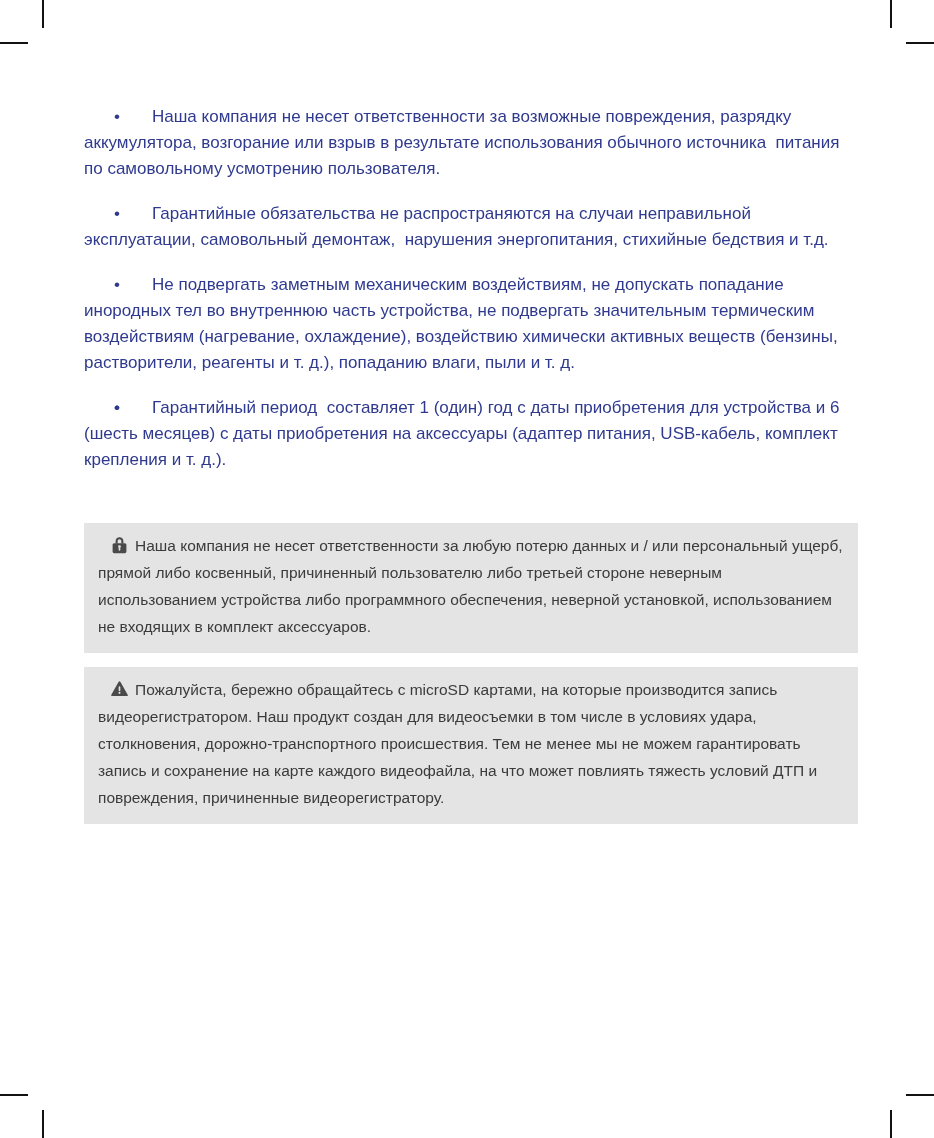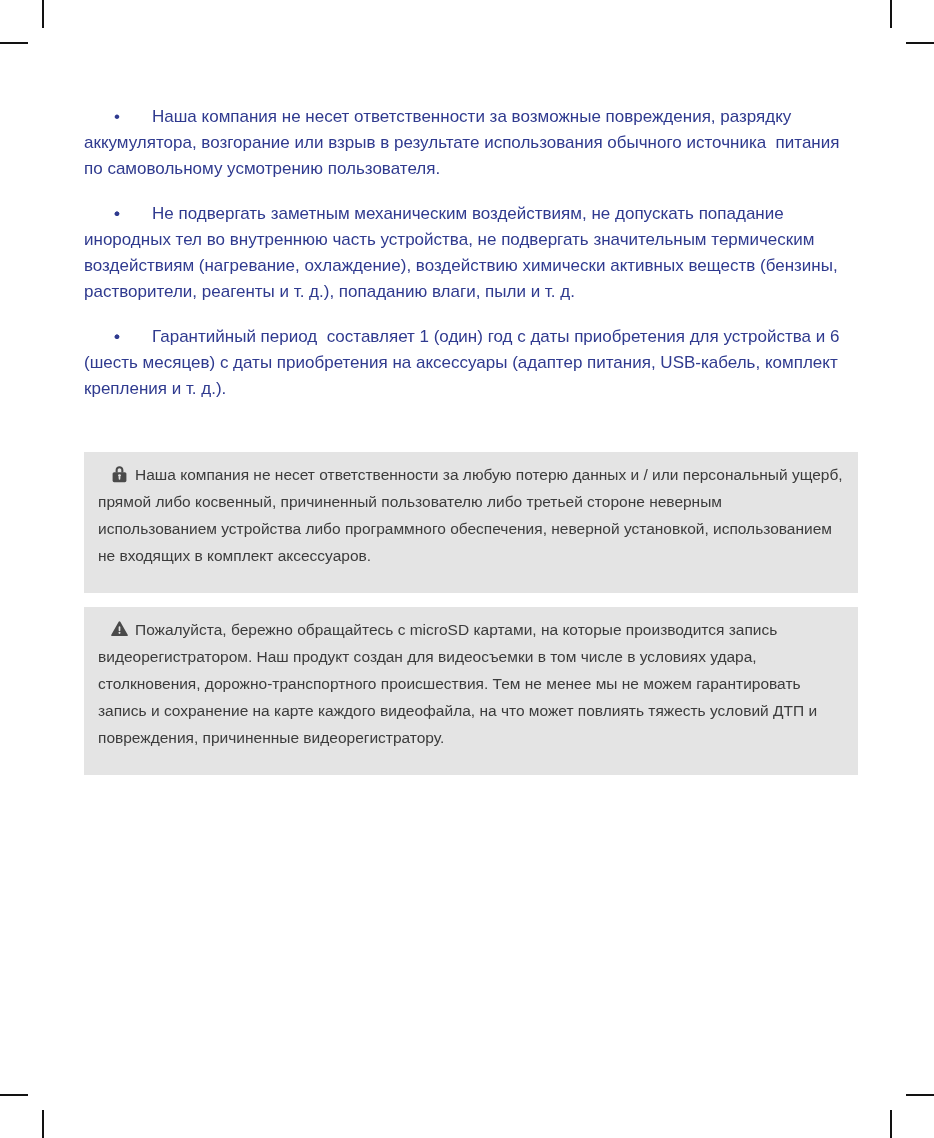--- a/index.html
+++ b/index.html
@@ -39,21 +39,21 @@
     position:absolute;left:30px;top:0;
     text-indent:0;
     font-size:17px;
   }
   .bullet-item .bullet-text{white-space:pre-wrap;}
 
   
   .note-box{
     width:746px;
     background:#e4e4e4;
-    padding:9px 14px 24px 14px;
+    padding:9px 14px 13px 14px;
     margin-bottom:14px;
   }
   .note-box.first{margin-top:50px;}
   .note-box p{
     margin:0;
     font-size:15.5px;
     line-height:27px;
     color:#3b3b3b;
     text-indent:13px;
   }
@@ -83,20 +83,21 @@
 
   <main class="content">
 
     <p class="bullet-item">
       <span class="bullet">•</span>
       <span class="bullet-text">Наша компания не несет ответственности за возможные повреждения, разрядку аккумулятора, возгорание или взрыв в результате использования обычного источника  питания по самовольному усмотрению пользователя.</span>
     </p>
 
     <p class="bullet-item">
       <span class="bullet">•</span>
+      <span class="bullet-text">Гарантийные обязательства не распространяются на случаи неправильной эксплуатации, самовольный демонтаж,  нарушения энергопитания, стихийные бедствия и т.д.</span>
     </p>
 
     <p class="bullet-item">
       <span class="bullet">•</span>
       <span class="bullet-text">Не подвергать заметным механическим воздействиям, не допускать попадание инородных тел во внутреннюю часть устройства, не подвергать значительным термическим воздействиям (нагревание, охлаждение), воздействию химически активных веществ (бензины, растворители, реагенты и т. д.), попаданию влаги, пыли и т. д.</span>
     </p>
 
     <p class="bullet-item">
       <span class="bullet">•</span>
     </p>

